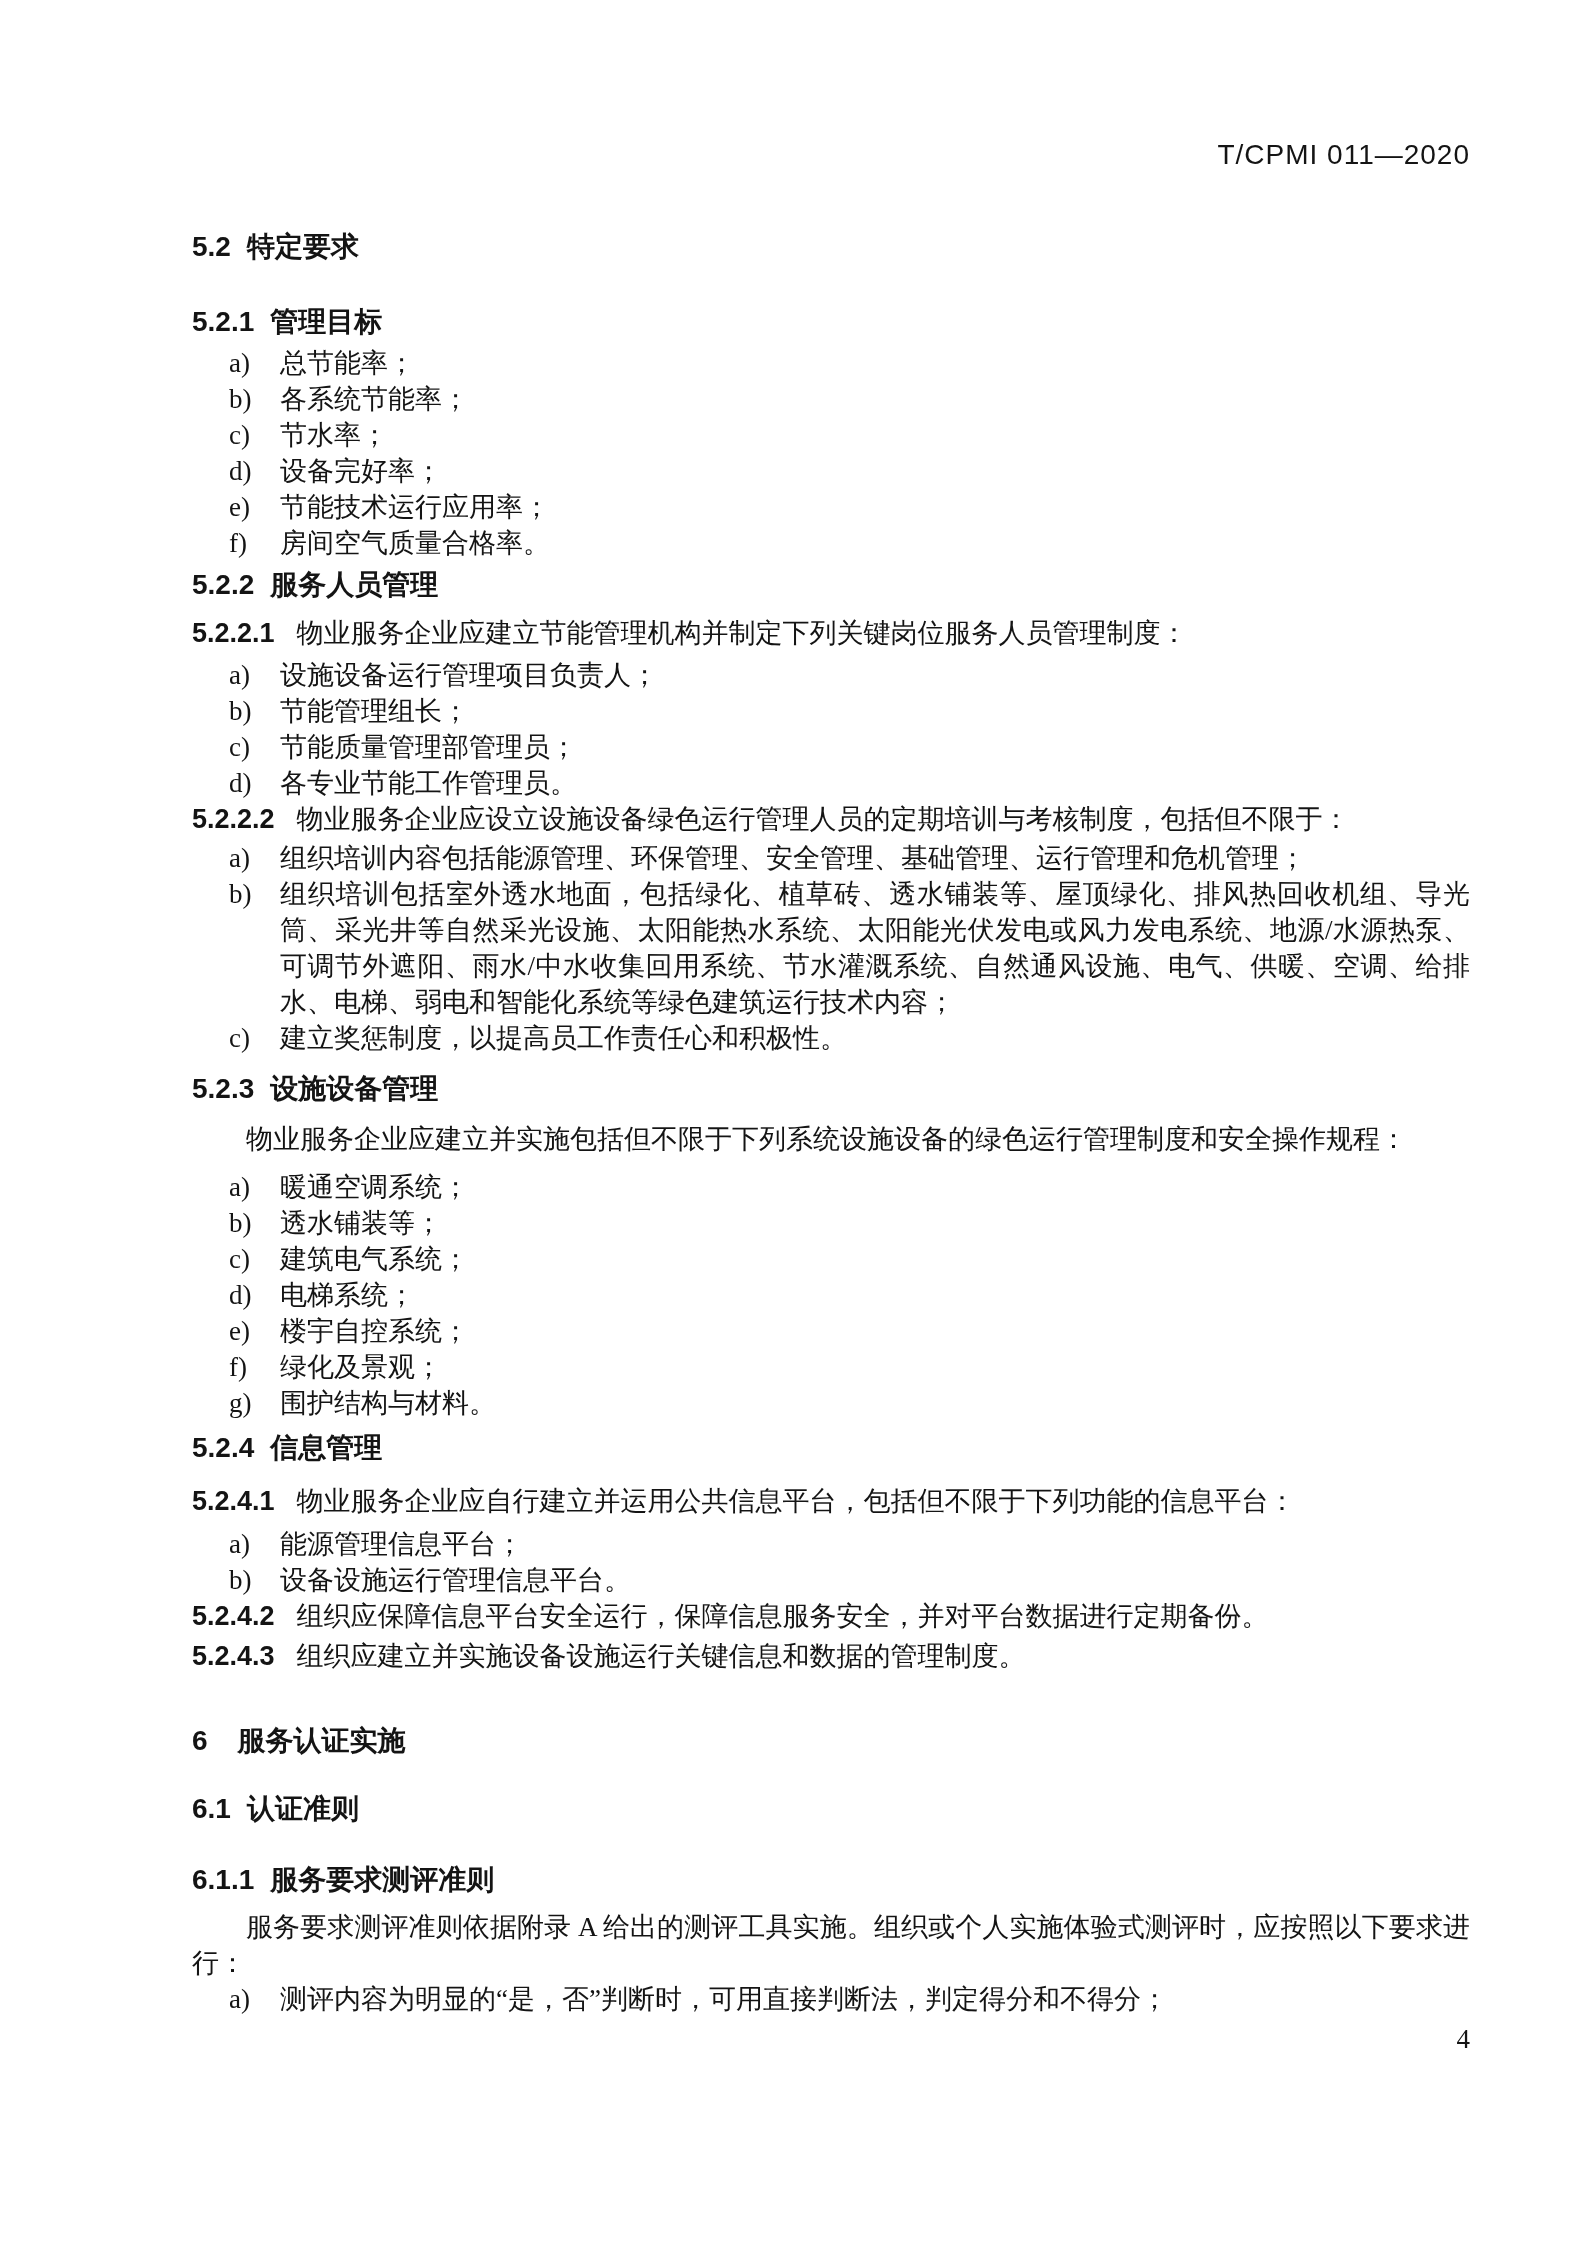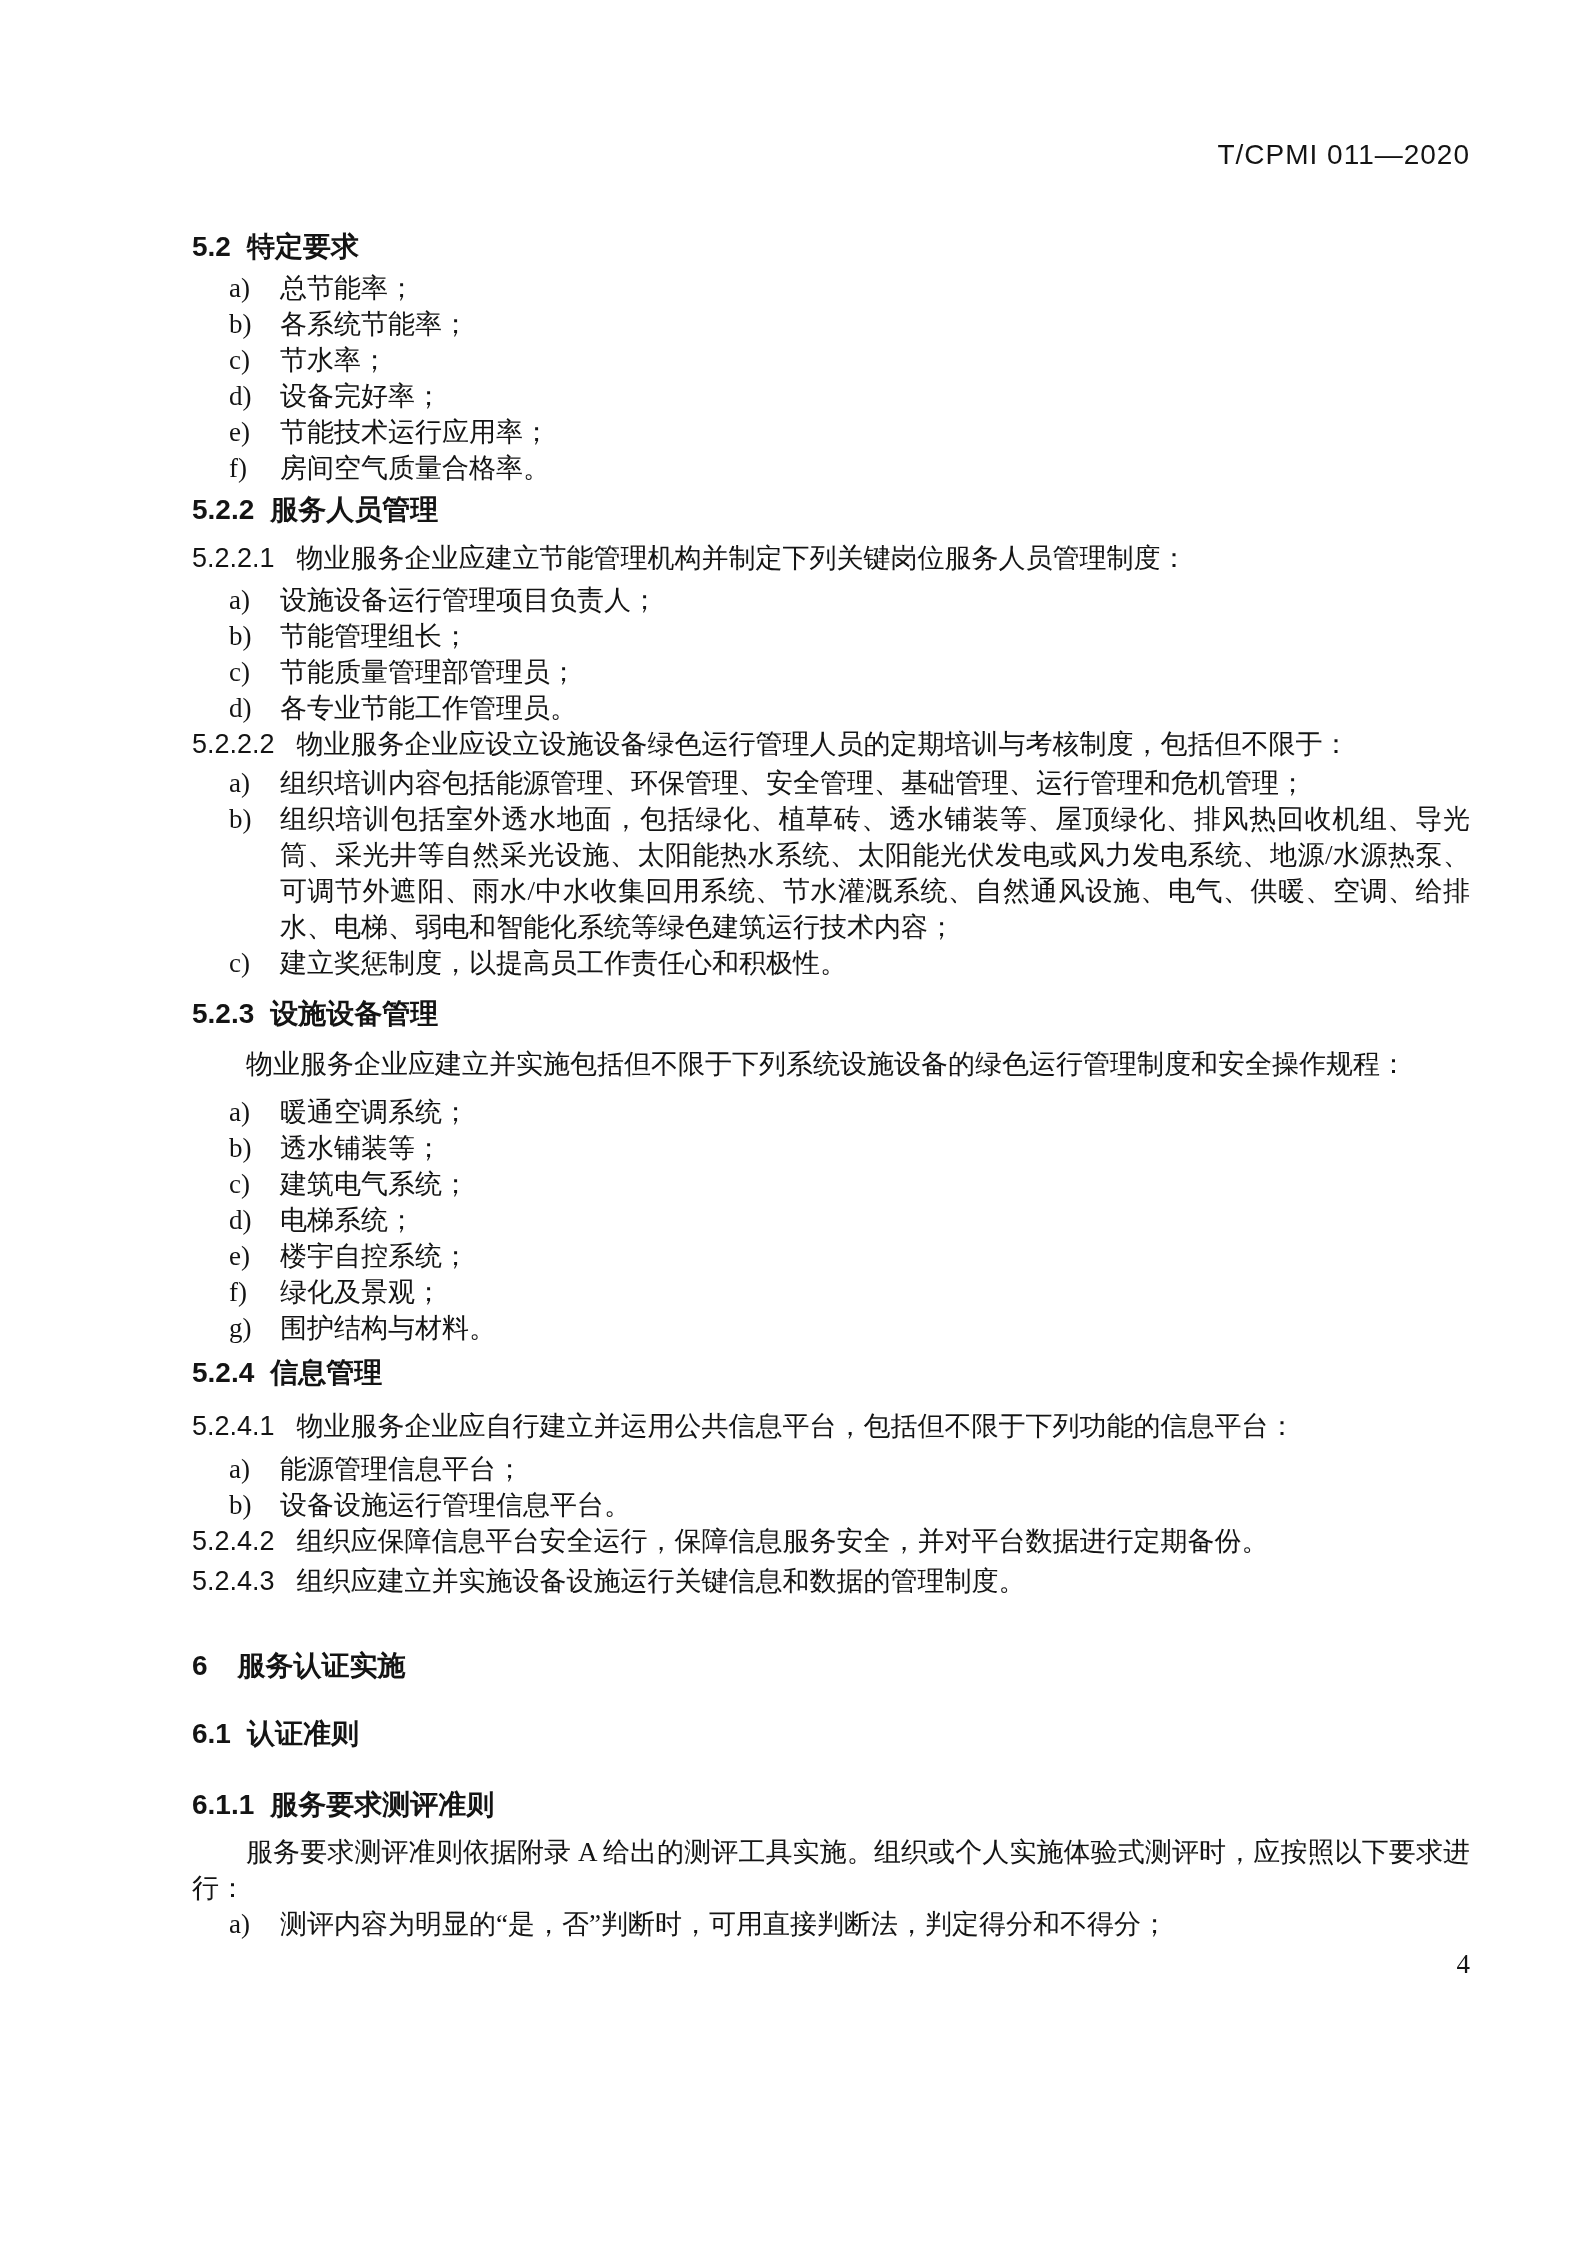--- a/index.html
+++ b/index.html
@@ -37,21 +37,21 @@
     margin:0;
     text-indent:54px;
     text-align:justify;
   }
   .clause{
     margin:0;
     text-align:justify;
   }
   .clause .clause-num{
     font-family:"Liberation Sans","DejaVu Sans",sans-serif;
-    font-weight:normal;
+    font-weight:bold;
     margin-right:22px;
     white-space:nowrap;
   }
   .list{margin:0;padding:0;list-style:none;}
   .list .item{
     position:relative;
     padding-left:88px;
     text-align:justify;
   }
   .list .item .label{
@@ -69,20 +69,23 @@
 <body>
 
 <div class="page">
 
   <div class="doc-header">T/CPMI 011—2020</div>
 
   <div class="heading" style="margin-top:56px">
     <span class="h-num">5.2</span><span>特定要求</span>
   </div>
 
+  <div class="heading" style="margin-top:39px">
+    <span class="h-num">5.2.1</span><span>管理目标</span>
+  </div>
 
 
   <div class="list" style="margin-top:5px">
     <div class="item"><span class="label">a)</span><span>总节能率；</span></div>
     <div class="item"><span class="label">b)</span><span>各系统节能率；</span></div>
     <div class="item"><span class="label">c)</span><span>节水率；</span></div>
     <div class="item"><span class="label">d)</span><span>设备完好率；</span></div>
     <div class="item"><span class="label">e)</span><span>节能技术运行应用率；</span></div>
     <div class="item"><span class="label">f)</span><span>房间空气质量合格率。</span></div>
   </div>

